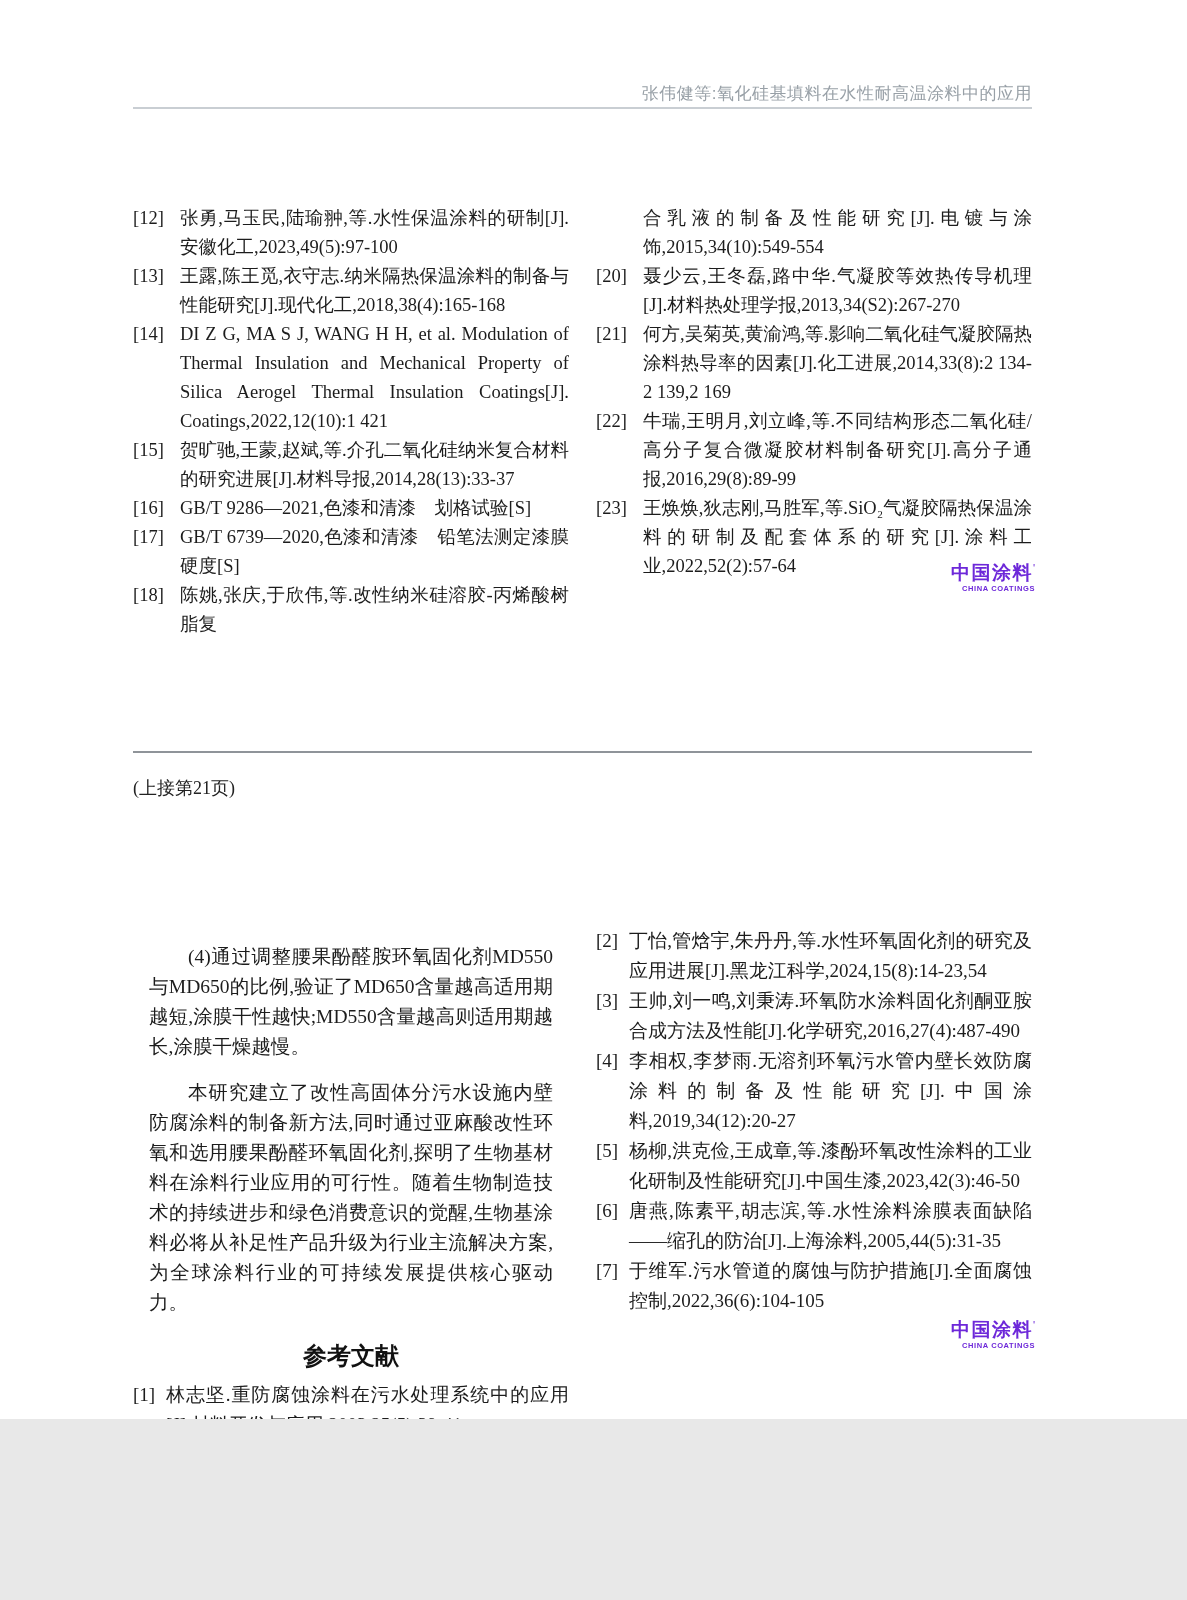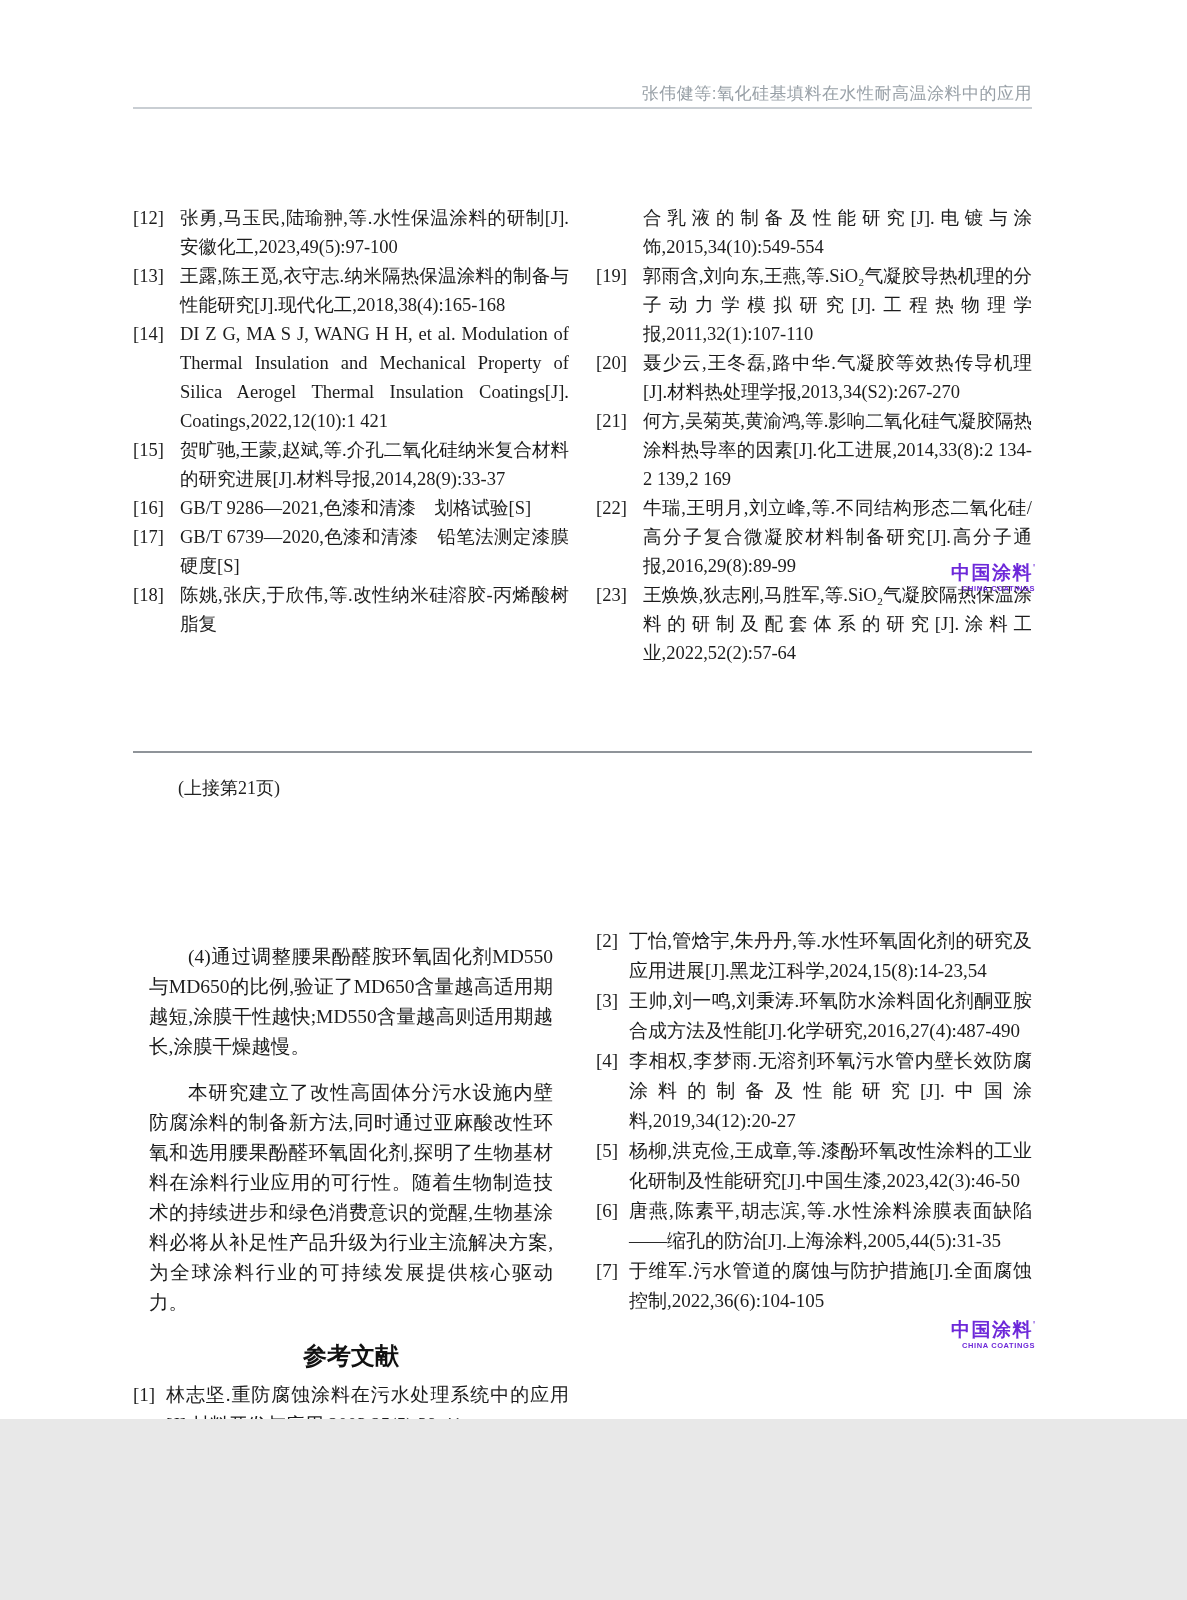--- a/index.html
+++ b/index.html
@@ -20,21 +20,21 @@
   .ref .txt{flex:1;text-align:justify;}
   .bot .ref{font-size:19px;line-height:30px;}
   
   .logo{position:absolute;text-align:right;line-height:1;color:#6d28d9;
         font-family:"Liberation Sans","DejaVu Sans",sans-serif;}
   .logo .cn{font-size:19px;font-weight:700;letter-spacing:1.5px;}
   .logo .mark{font-size:11px;vertical-align:top;}
   .logo .en{font-size:7.5px;font-weight:700;letter-spacing:0.6px;margin-top:3px;}
   
   .mid-rule{position:absolute;top:751px;left:133px;width:899px;height:2px;background:#8f9499;}
-  .continued{position:absolute;top:776px;left:133px;font-size:18px;color:#222;margin-left:45px;}
+  .continued{position:absolute;top:776px;left:133px;font-size:18px;color:#222;}
   
   .para{font-size:19.5px;line-height:30px;text-align:justify;text-indent:2em;margin:16px;}
   .refs-heading{font-family:"Liberation Sans","DejaVu Sans",sans-serif;font-weight:700;
         font-size:24px;text-align:center;margin:22px 0 8px 0;color:#111;}
   
   .footer{position:absolute;top:1481px;right:130px;display:flex;align-items:flex-end;gap:6px;}
   .footer-text{text-align:right;}
   .footer-cn{font-family:"Liberation Sans","DejaVu Sans",sans-serif;font-weight:700;
         font-size:21px;color:#3a4654;line-height:1.1;}
   .footer-en{font-size:12.5px;color:#31404f;margin-top:3px;}
@@ -58,43 +58,39 @@
       <div class="ref">
         <span class="num num-wide">[13]</span>
         <span class="txt">王露,陈王觅,衣守志.纳米隔热保温涂料的制备与性能研究[J].现代化工,2018,38(4):165-168</span>
       </div>
       <div class="ref">
         <span class="num num-wide">[14]</span>
         <span class="txt">DI Z G, MA S J, WANG H H, et al. Modulation of Thermal Insulation and Mechanical Property of Silica Aerogel Thermal Insulation Coatings[J]. Coatings,2022,12(10):1 421</span>
       </div>
       <div class="ref">
         <span class="num num-wide">[15]</span>
-        <span class="txt">贺旷驰,王蒙,赵斌,等.介孔二氧化硅纳米复合材料的研究进展[J].材料导报,2014,28(9):33-37</span>
+        <span class="txt">贺旷驰,王蒙,赵斌,等.介孔二氧化硅纳米复合材料的研究进展[J].材料导报,2014,28(13):33-37</span>
       </div>
       <div class="ref">
         <span class="num num-wide">[16]</span>
         <span class="txt">GB/T 9286—2021,色漆和清漆　划格试验[S]</span>
       </div>
       <div class="ref">
         <span class="num num-wide">[17]</span>
         <span class="txt">GB/T 6739—2020,色漆和清漆　铅笔法测定漆膜硬度[S]</span>
       </div>
       <div class="ref">
         <span class="num num-wide">[18]</span>
         <span class="txt">陈姚,张庆,于欣伟,等.改性纳米硅溶胶-丙烯酸树脂复</span>
       </div>
     </div>
     <div class="col">
       <div class="ref">
         <span class="num num-wide"></span>
         <span class="txt">合乳液的制备及性能研究[J].电镀与涂饰,2015,34(10):549-554</span>
-      </div>
-      <div class="ref">
-        <span class="num num-wide">[19]</span>
-        <span class="txt">郭雨含,刘向东,王燕,等.SiO₂气凝胶导热机理的分子动力学模拟研究[J].工程热物理学报,2011,32(1):107-110</span>
       </div>
       <div class="ref">
         <span class="num num-wide">[20]</span>
         <span class="txt">聂少云,王冬磊,路中华.气凝胶等效热传导机理[J].材料热处理学报,2013,34(S2):267-270</span>
       </div>
       <div class="ref">
         <span class="num num-wide">[21]</span>
         <span class="txt">何方,吴菊英,黄渝鸿,等.影响二氧化硅气凝胶隔热涂料热导率的因素[J].化工进展,2014,33(8):2 134-2 139,2 169</span>
       </div>
       <div class="ref">

